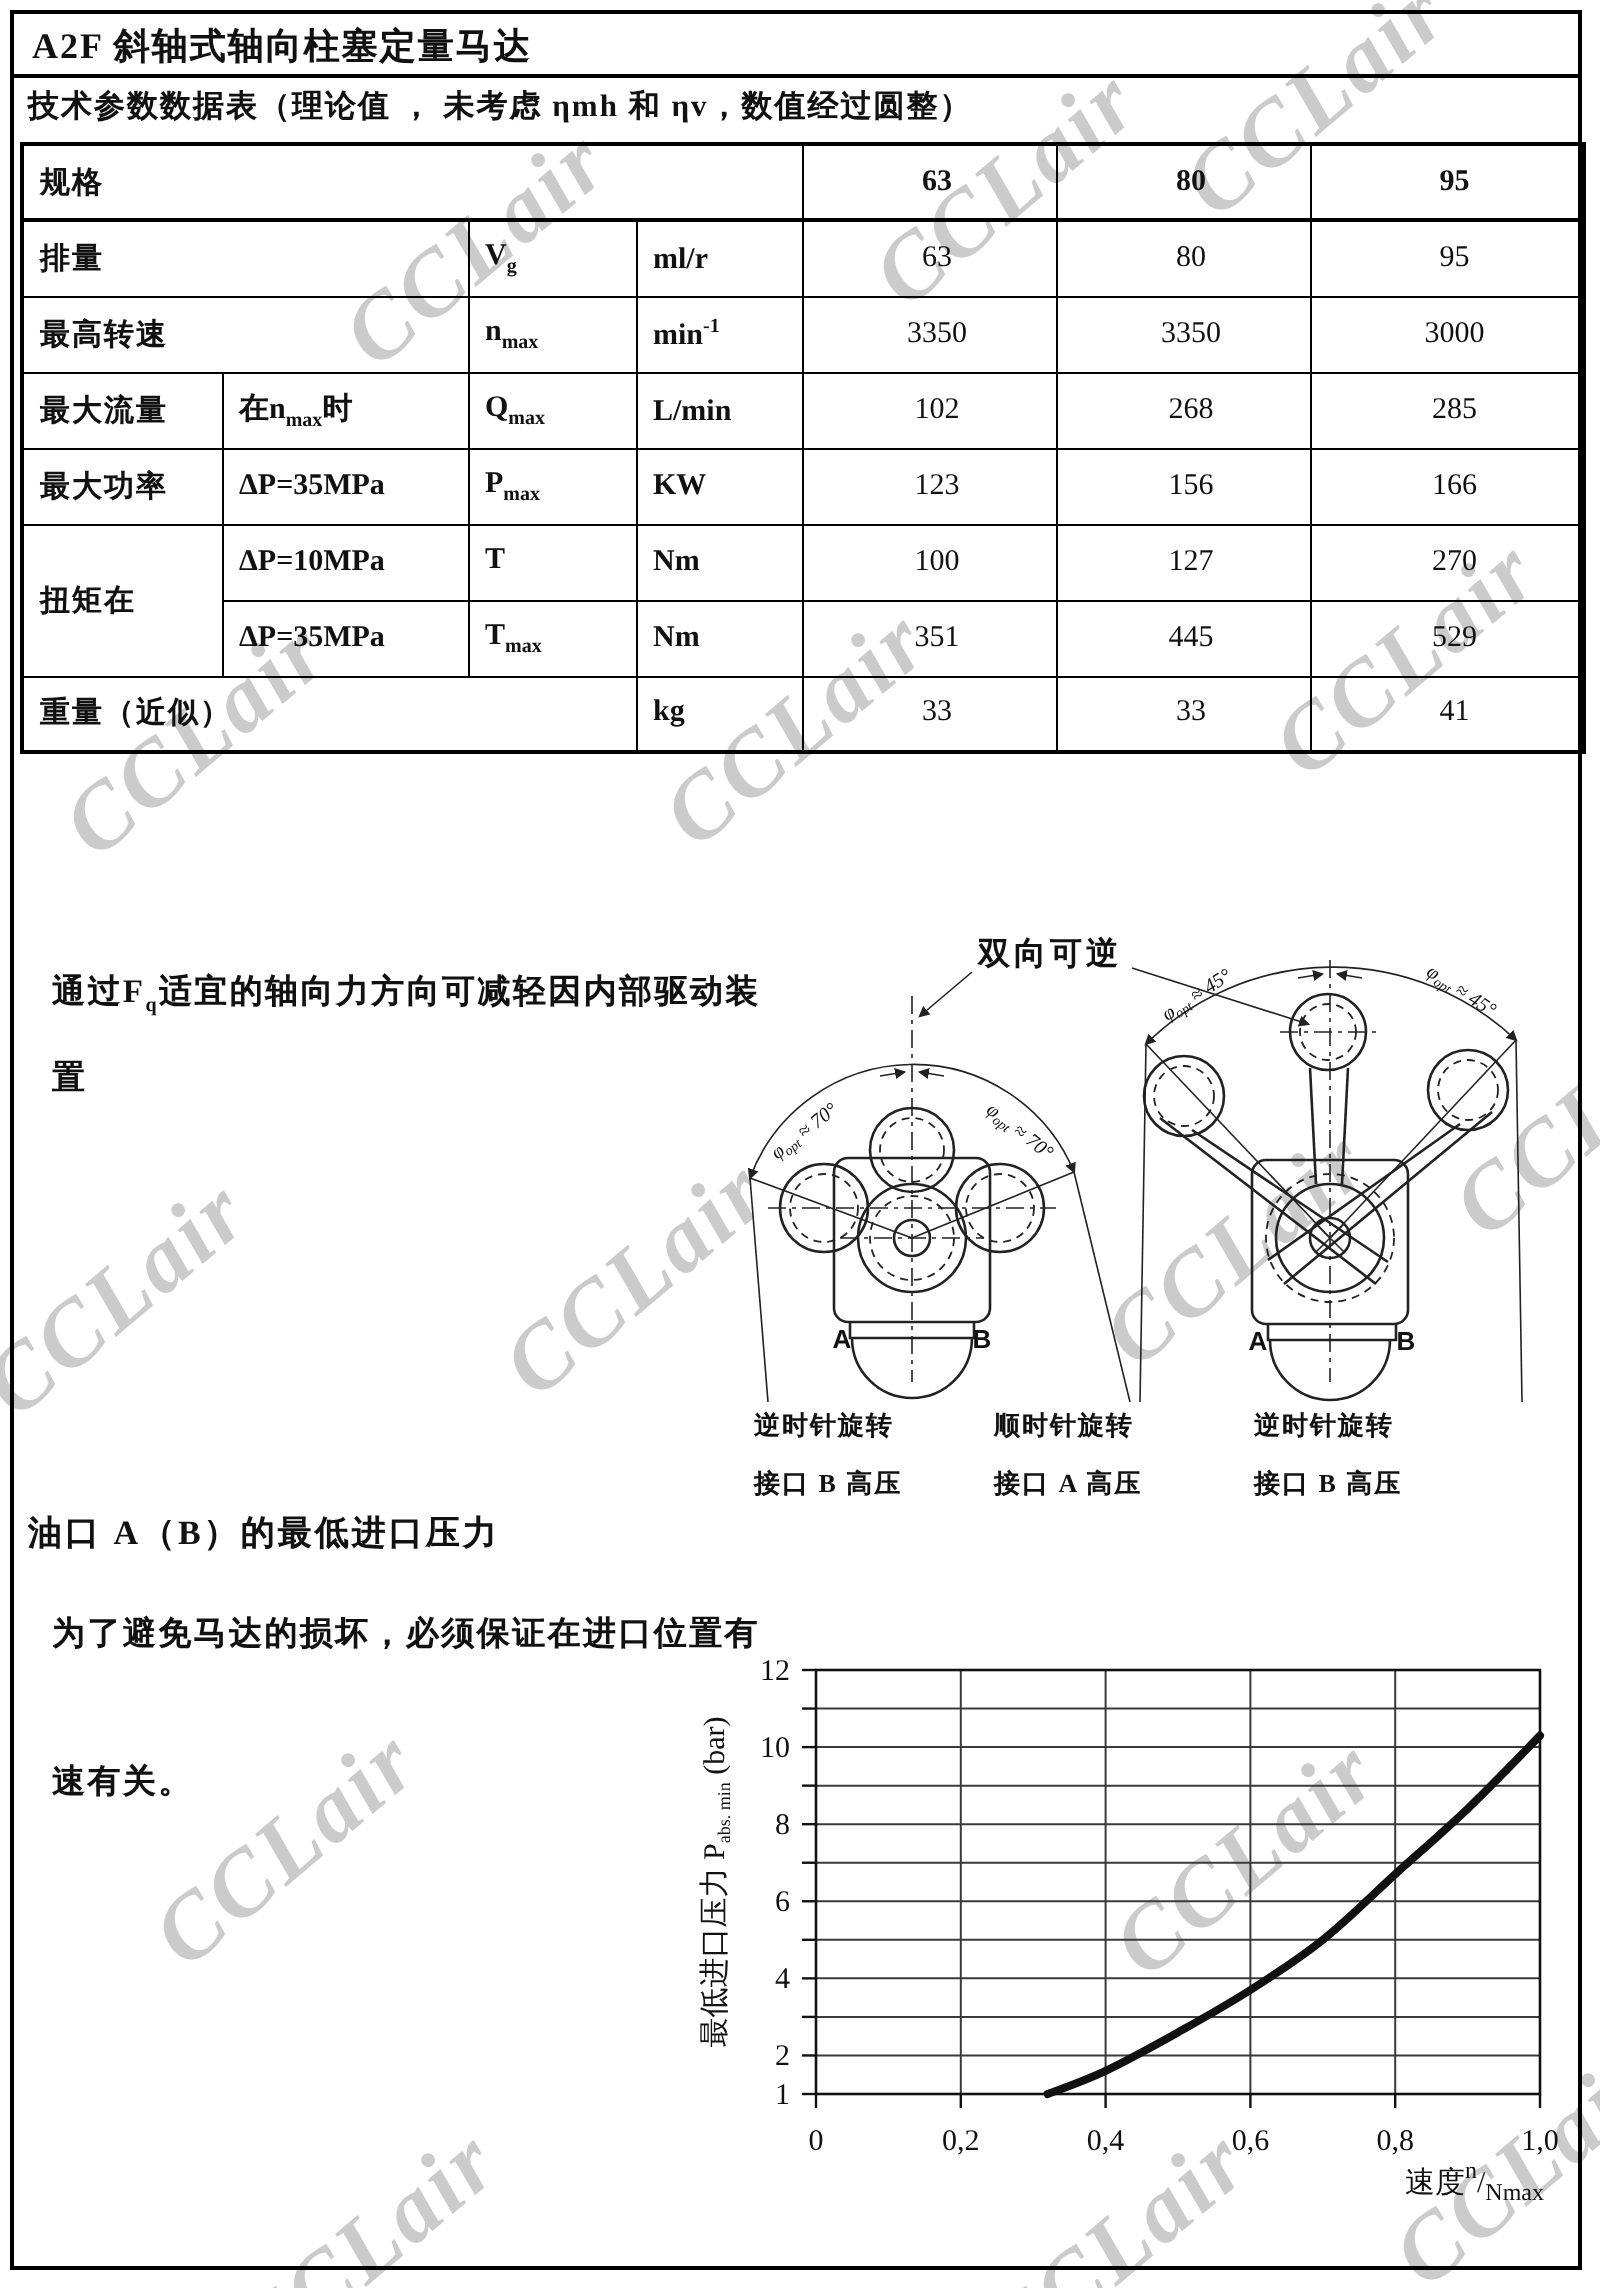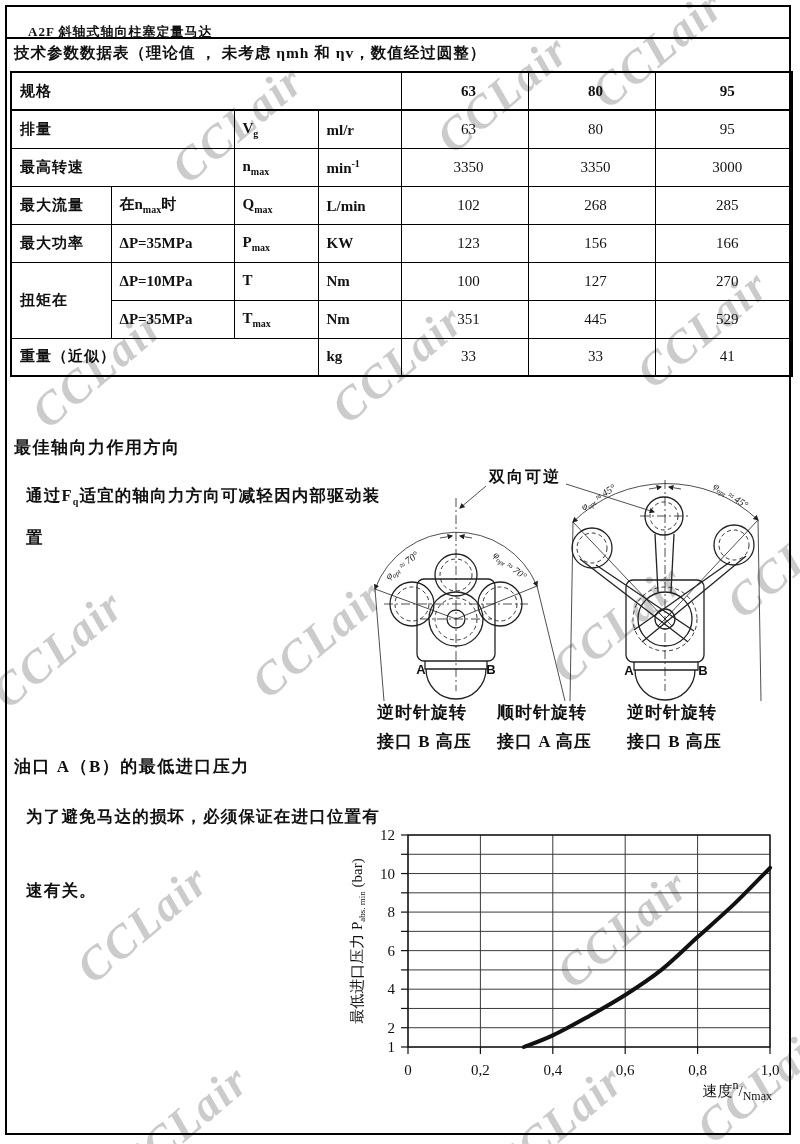--- a/index.html
+++ b/index.html
@@ -9,21 +9,21 @@
   .layer{position:absolute;inset:0;z-index:1;}
   
   .wm{position:absolute;z-index:0;font:bold italic 46px "Liberation Serif",serif;
       color:#cbcbcb;letter-spacing:2px;transform:rotate(-40deg);white-space:nowrap;
       user-select:none;}
   
   .frame{position:absolute;left:5px;top:5px;width:786px;height:1130px;
          border:2px solid #000;box-sizing:border-box;}
   .title-block{position:absolute;left:7px;top:7px;width:784px;height:30px;
                border-bottom:2px solid #000;}
-  .title-block h1{margin:12px;padding:4px 0 0 9px;font-size:13px;font-weight:bold;letter-spacing:1px;}
+  .title-block h1{margin:0;padding:4px 0 0 9px;font-size:18px;font-weight:bold;letter-spacing:1px;}
   .subtitle{position:absolute;left:14px;top:43px;font-size:15.5px;font-weight:bold;letter-spacing:1px;}
   
   table.spec{position:absolute;left:10px;top:71px;border-collapse:collapse;
              border:2px solid #000;table-layout:fixed;width:781px;font-size:15px;}
   table.spec td{border:1px solid #000;padding:0 0 0 8px;vertical-align:middle;}
   table.spec tr{height:38px;}
   tr.hdr{height:41px;} tr.hdr td{border-bottom:2px solid #000;}
   tr.r1{height:42px;margin-left:11px;} tr.wt{height:41px;}
   td.lbl{font-weight:bold;letter-spacing:1px;}
   td.cond{font-weight:bold;}
@@ -31,21 +31,21 @@
   td.unit{font-weight:bold;}
   td.val{text-align:center;padding:0;}
   td.valb{text-align:center;padding:0;font-weight:bold;}
   td.nr{border-right:none;} td.nl{border-left:none;}
   sub{font-size:10px;} sup{font-size:10px;}
   
   .h2{position:absolute;font-size:17px;font-weight:bold;letter-spacing:1.5px;margin:0;}
   .para{position:absolute;font-size:16.5px;font-weight:bold;letter-spacing:1.2px;
         line-height:36px;margin:12px;width:360px;}
   
-  .cap{position:absolute;top:698px;font-size:17px;font-weight:bold;line-height:29px;
+  .cap{position:absolute;top:698px;font-size:13px;font-weight:bold;line-height:29px;
        letter-spacing:1px;white-space:nowrap;}
   
   svg{position:absolute;overflow:visible;}
   .ln{stroke:#222;stroke-width:1.3;fill:none;}
   .thin{stroke:#222;stroke-width:0.8;fill:none;}
   .cl{stroke:#222;stroke-width:0.8;fill:none;stroke-dasharray:9 3 2 3;}
   .dc{stroke:#222;stroke-width:0.9;fill:none;stroke-dasharray:4 3;}
   .ab{font:bold 13px "Liberation Sans",sans-serif;fill:#111;}
   .zh{font:bold 16px "Liberation Serif",serif;fill:#111;letter-spacing:2px;}
   .ang{font:italic 10px "Liberation Serif",serif;fill:#111;}
@@ -162,21 +162,20 @@
       <tr class="wt">
         <td class="lbl" colspan="3">重量（近似）</td>
         <td class="unit"><span>kg</span></td>
         <td class="val">33</td>
         <td class="val">33</td>
         <td class="val">41</td>
       </tr>
       </tbody>
     </table>
 
-    <h2 class="h2" style="left:14px;top:436px">最佳轴向力作用方向</h2>
     <p class="para" style="left:14px;top:466px"><span>通过F</span><sub>q</sub><span>适宜的轴向力方向可减轻因内部驱动装置</span></p>
 
     <svg style="left:368px;top:458px" width="424" height="247" viewBox="0 0 424 247">
       <defs>
         <marker id="arr" viewBox="0 0 10 10" refX="8" refY="5" markerWidth="7" markerHeight="7" orient="auto-start-reverse">
           <path d="M0,0 L10,5 L0,10 z" fill="#222"></path>
         </marker>
       </defs>
 
       <g>

